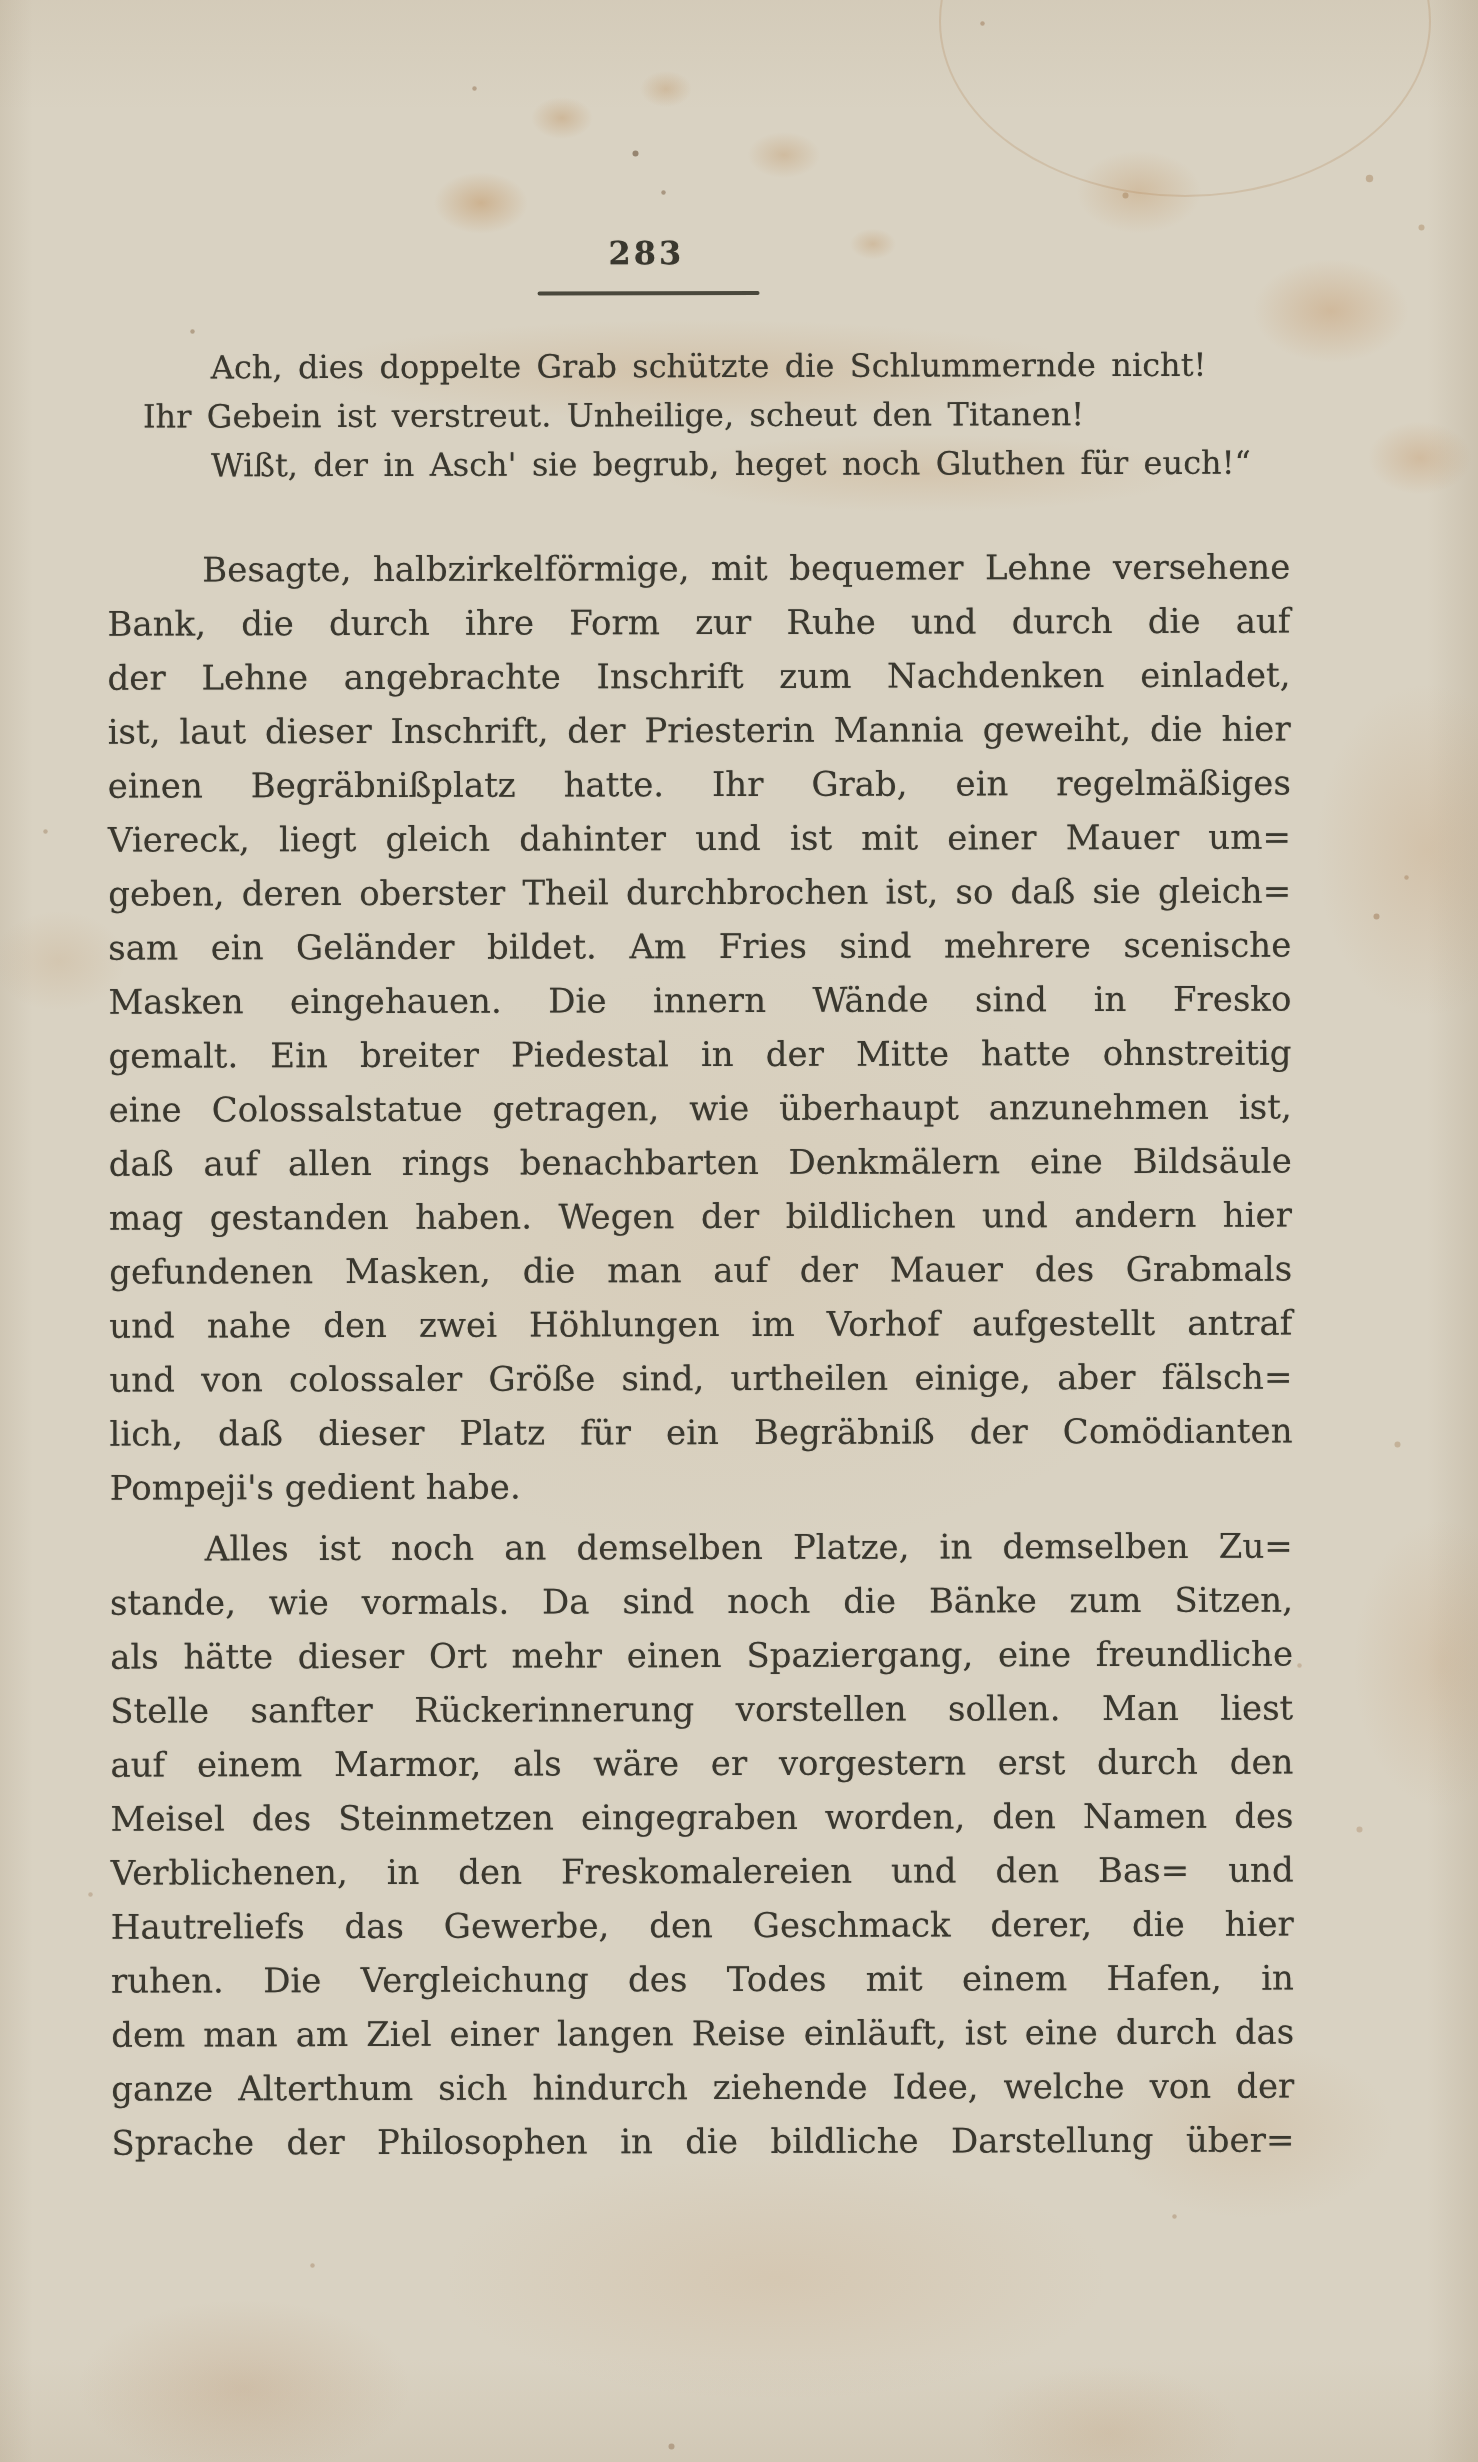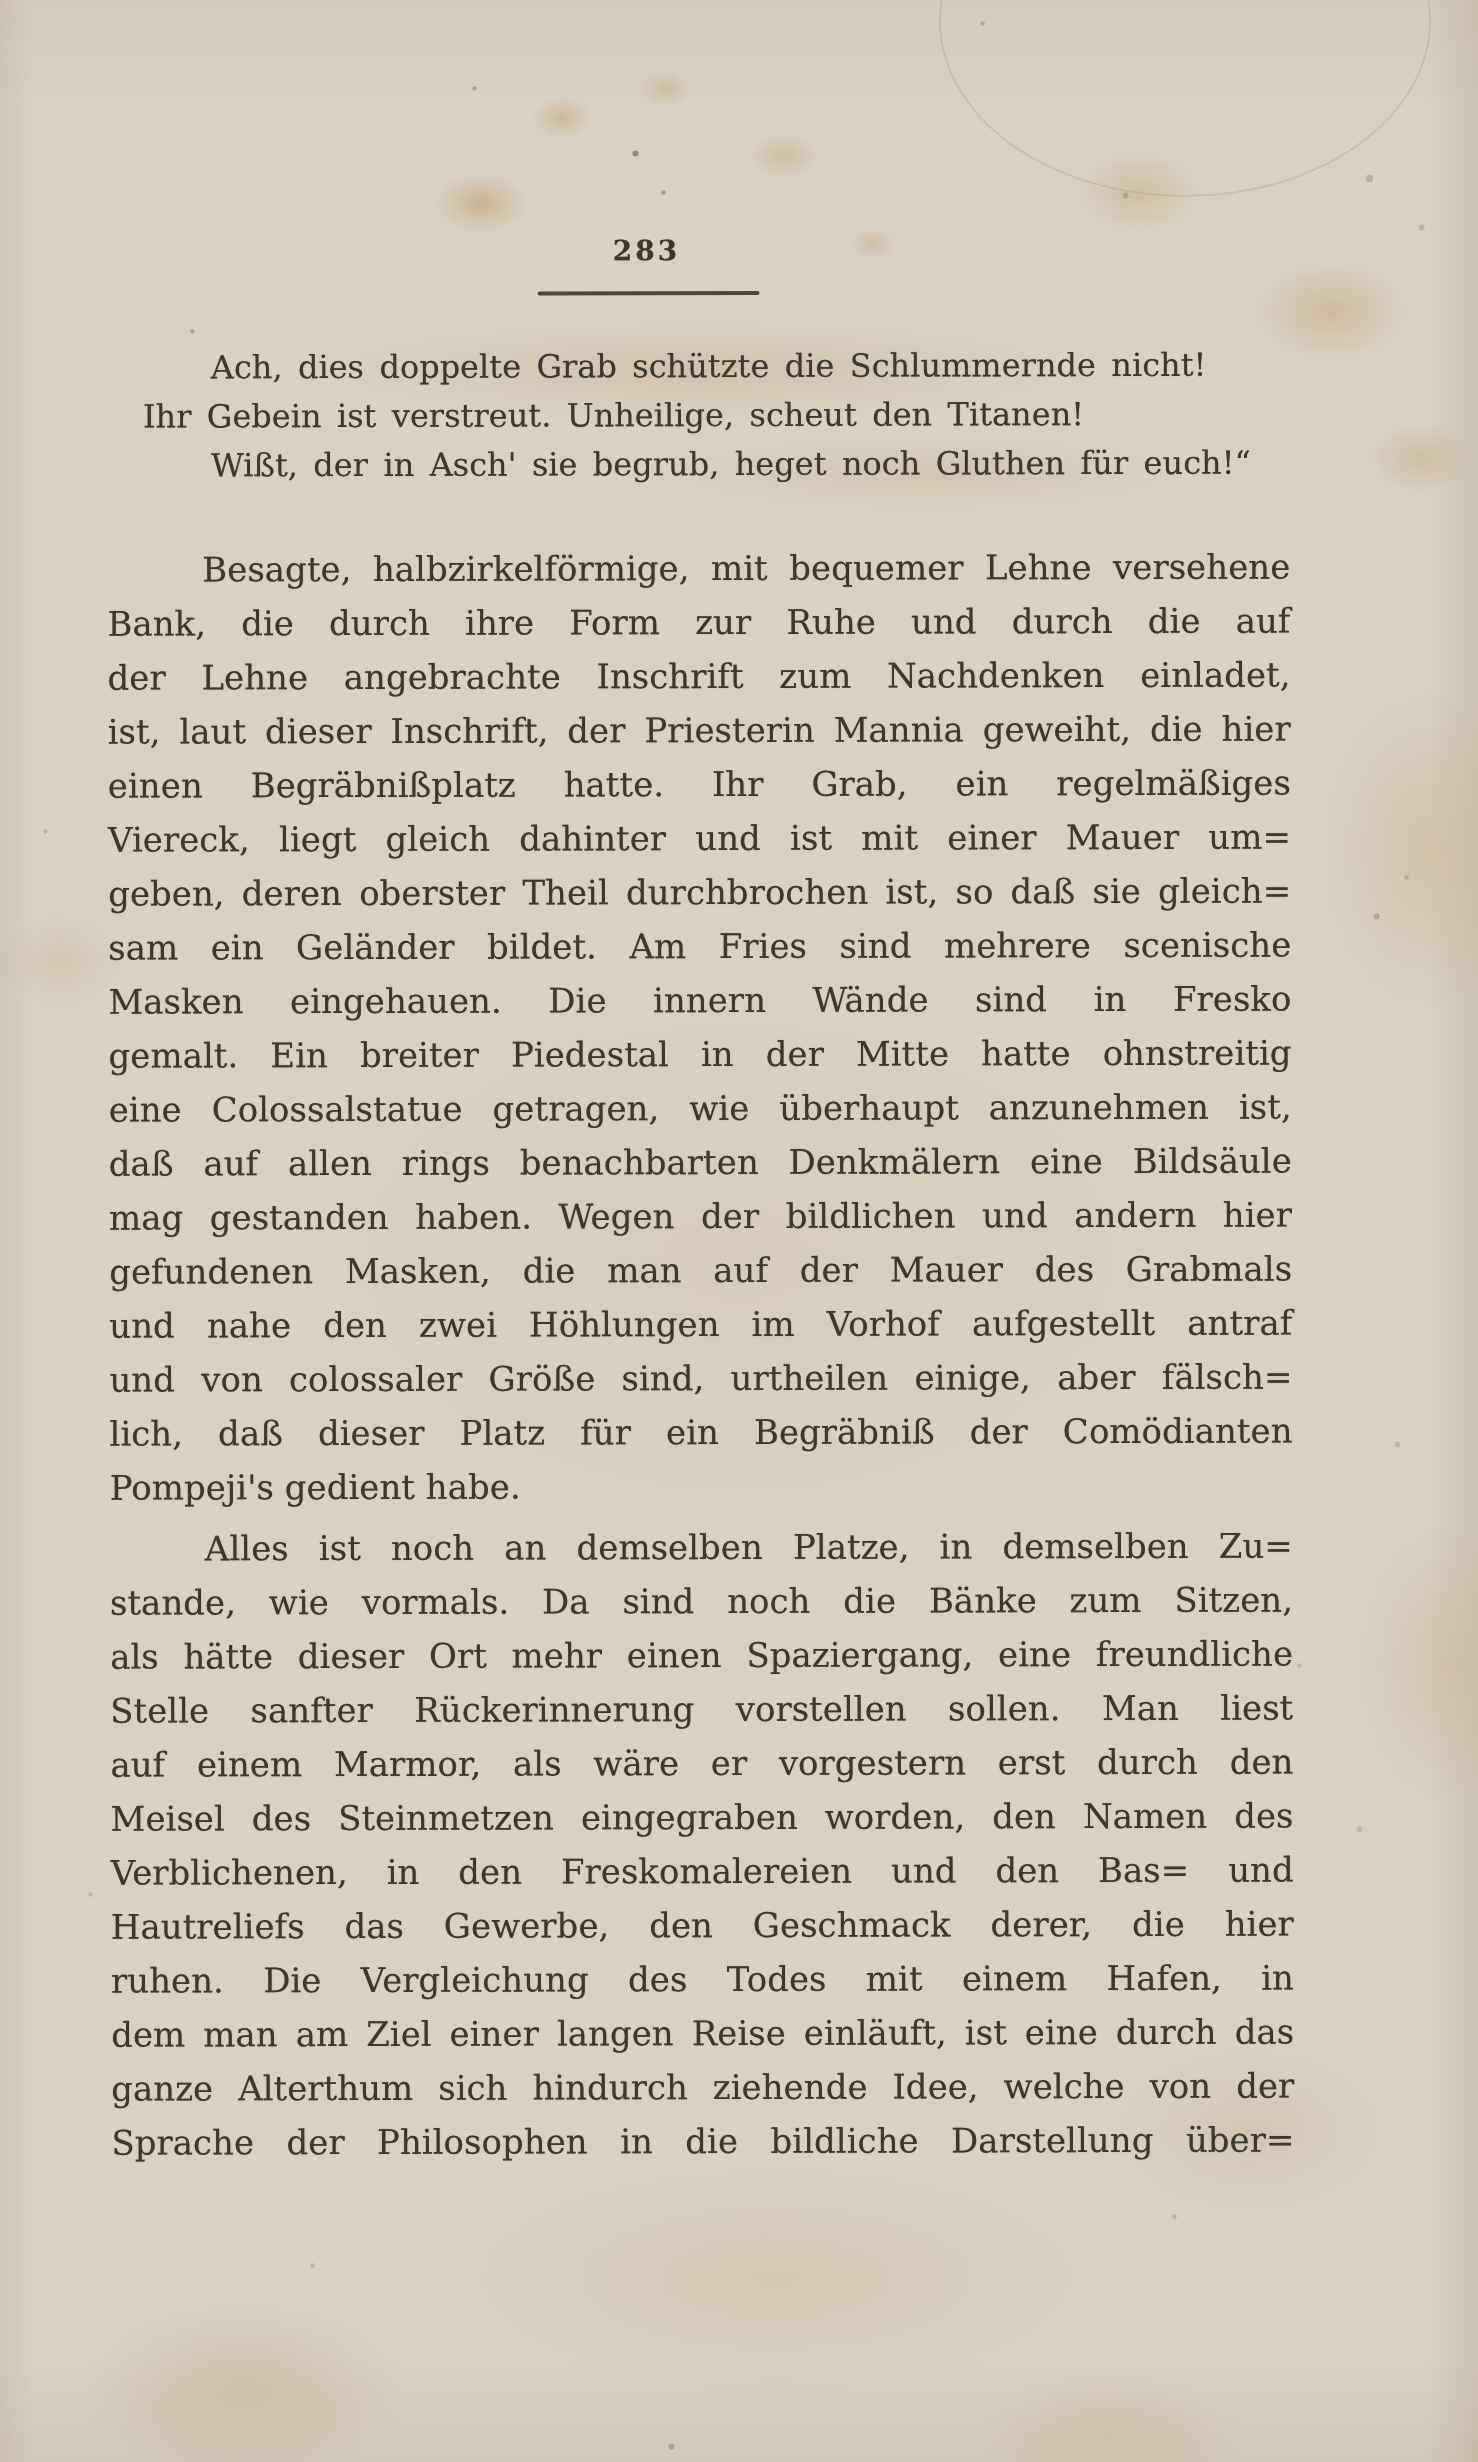--- a/index.html
+++ b/index.html
@@ -58,21 +58,21 @@
       1358px 1828px 0 1.5px rgba(150,105,60,.28),
       1298px 1664px 0 0.7px rgba(150,105,60,.28),
       89px 1893px 0 0.7px rgba(130,90,50,.26),
       311px 2264px 0 0.7px rgba(140,95,55,.30),
       670px 2445px 0 1.5px rgba(120,80,45,.35),
       1173px 2215px 0 0.7px rgba(140,95,55,.30);
   }
   .content{position:absolute;inset:0;transform:rotate(-0.15deg);}
   .pagenum{
     position:absolute;top:234px;left:649px;transform:translateX(-50%);
-    font-size:28px;font-weight:bold;letter-spacing:3px;color:var(--ink,#3a382f);
+    font-size:32px;font-weight:bold;letter-spacing:3px;color:var(--ink,#3a382f);
     text-shadow:0 0 0.7px rgba(58,56,47,.5);
   }
   .rule{
     position:absolute;top:291px;left:651px;transform:translateX(-50%);
     width:222px;height:3.7px;background:var(--rule,#4a483c);border-radius:2.2px;
   }
   .textblock{text-shadow:0 0 0.9px rgba(58,56,47,.5);}
   .verse{
     position:absolute;left:145px;top:342px;width:1131px;
     font-size:32px;line-height:49px;word-spacing:5.2px;

